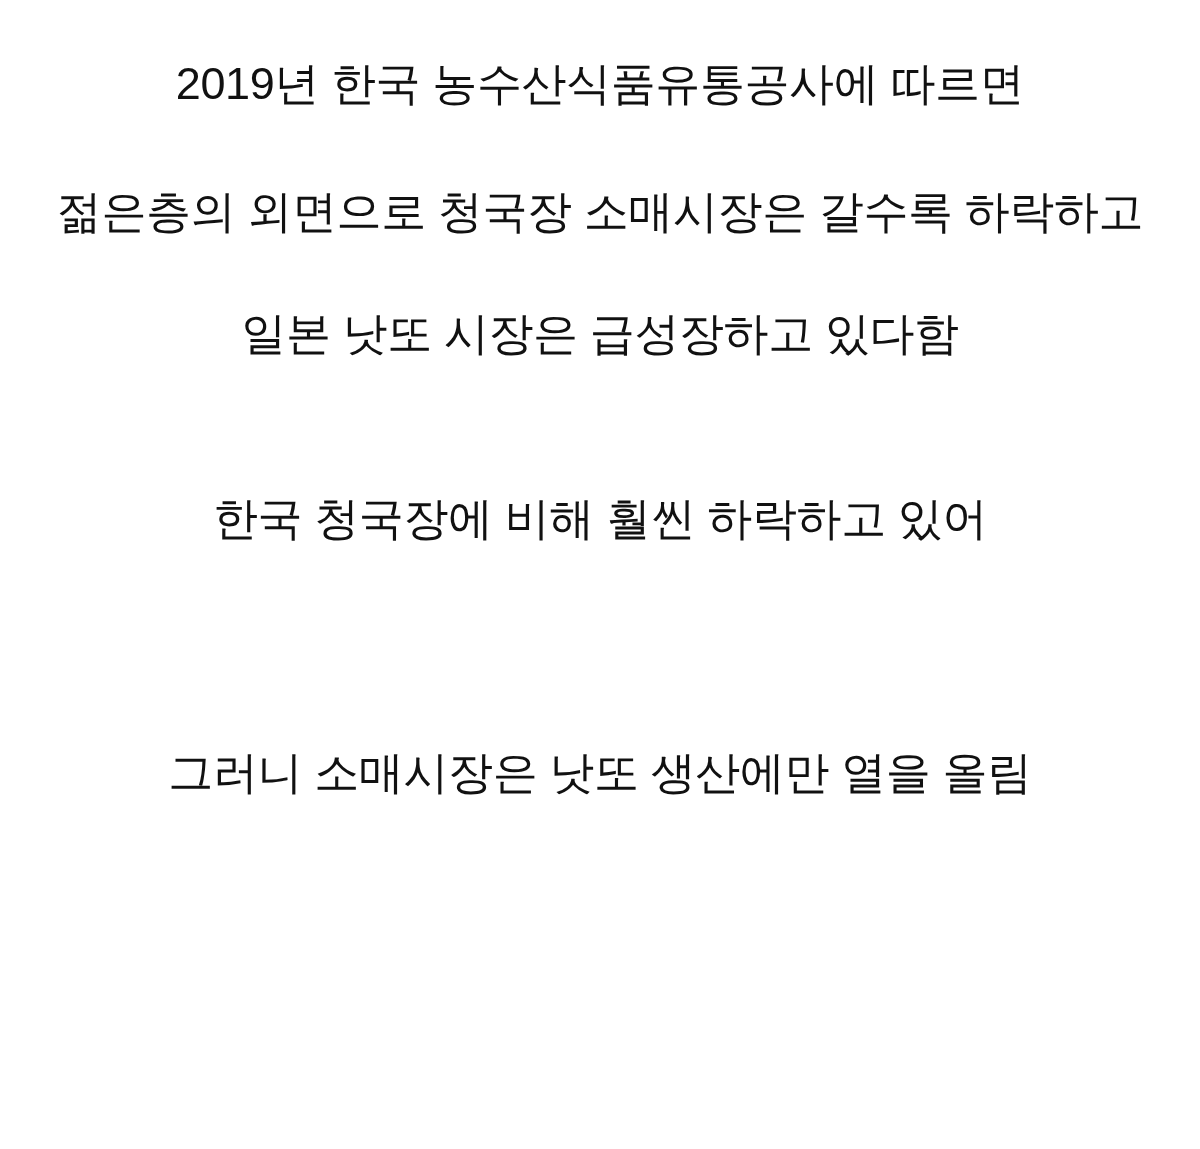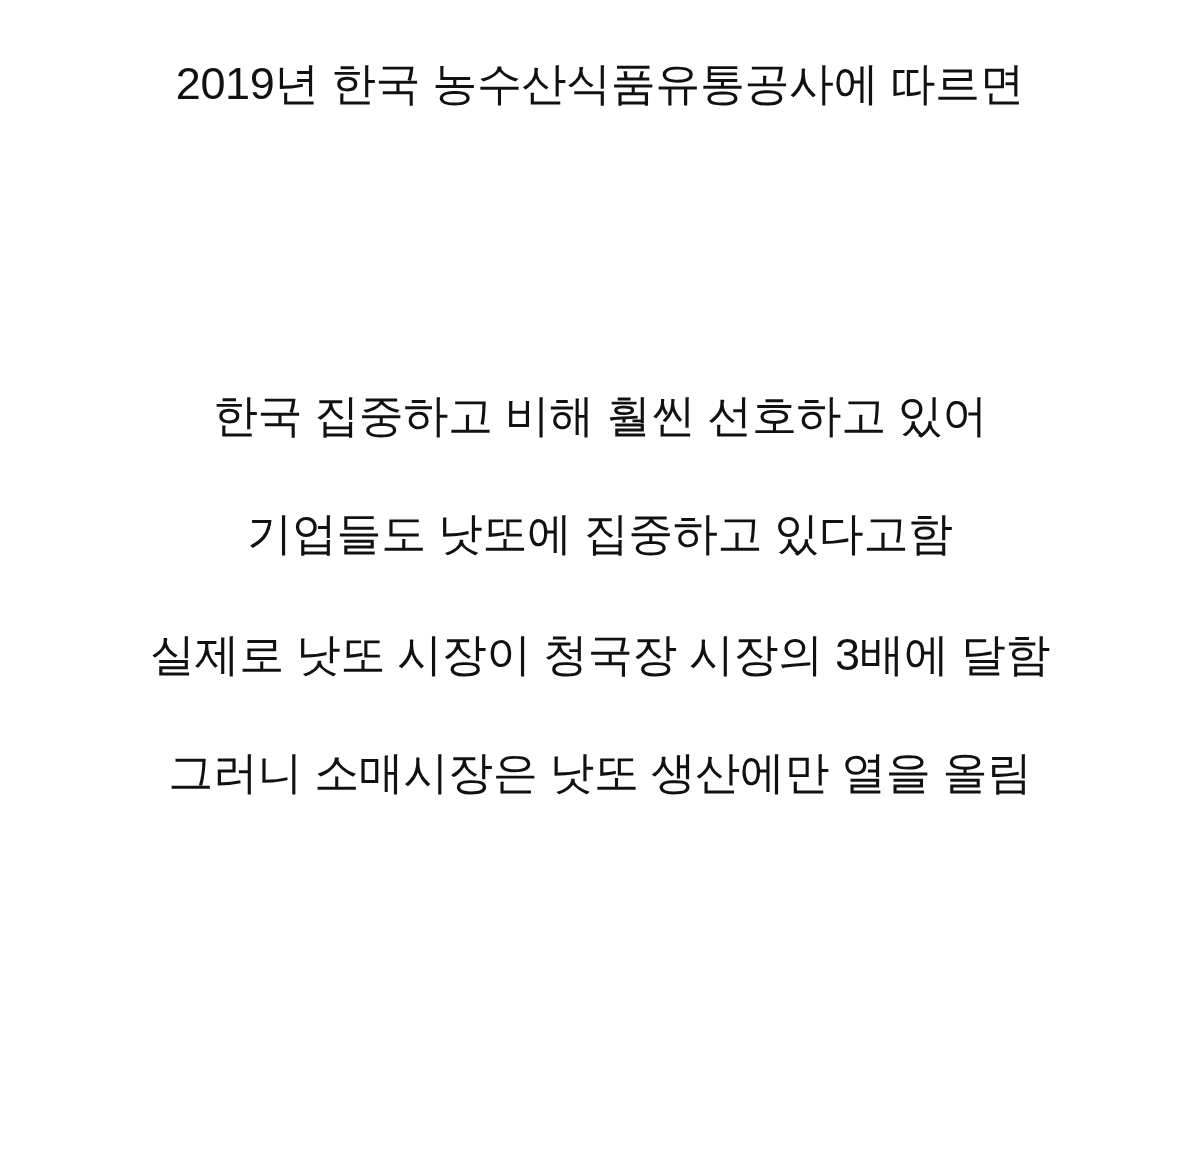--- a/index.html
+++ b/index.html
@@ -44,30 +44,30 @@
   .gap-7 { height: 66px; }
 </style>
 </head>
 <body style="background: rgb(255, 255, 255);">
 
 <div class="text-card">
 
   <div class="text-line">2019년 한국 농수산식품유통공사에 따르면</div>
   <div class="gap-1"></div>
 
+  <div class="text-line">젊은층의 외면으로 청국장 소매시장은 갈수록 하락하고</div>
   <div class="gap-2"></div>
 
+  <div class="text-line">일본 낫또 시장은 급성장하고 있다함</div>
   <div class="gap-3"></div>
 
   <div class="gap-4"></div>
 
-  <div class="text-line">한국 집중하고 비해 훨씬 선호하고 있어</div>
+  <div class="text-line">한국 청국장에 비해 훨씬 하락하고 있어</div>
   <div class="gap-5"></div>
 
-  <div class="text-line">기업들도 낫또에 집중하고 있다고함</div>
   <div class="gap-6"></div>
 
-  <div class="text-line">실제로 낫또 시장이 청국장 시장의 3배에 달함</div>
   <div class="gap-7"></div>
 
   <div class="text-line">그러니 소매시장은 낫또 생산에만 열을 올림</div>
 
 </div>
 
 </body></html>

